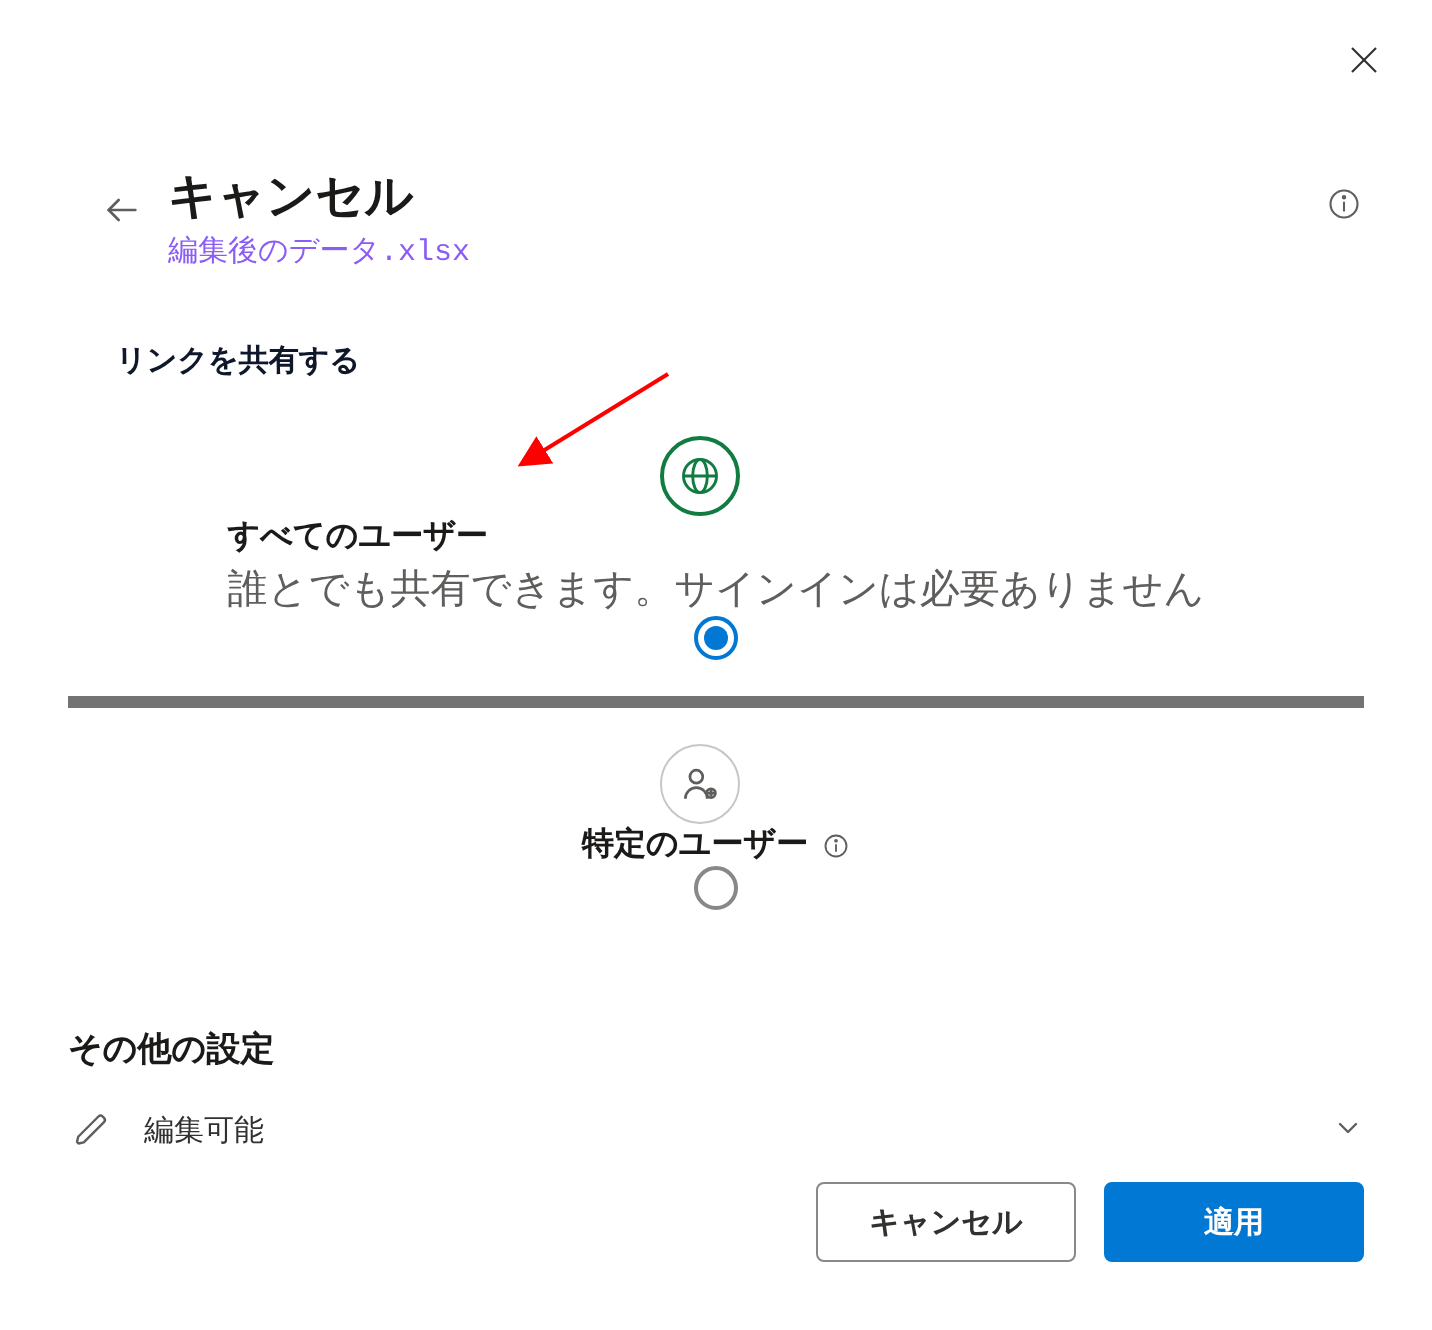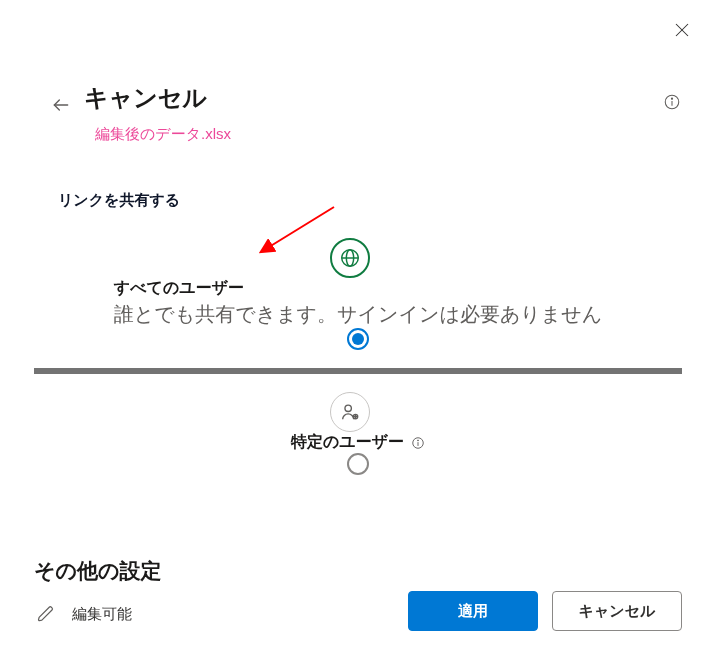--- a/index.html
+++ b/index.html
@@ -42,22 +42,23 @@
   }
   .title-block { flex: 1; }
   .title {
     font-size: 24px;
     font-weight: 700;
     margin: 0 0 2px 0;
     color: #1b1a19;
   }
   .subtitle {
     font-size: 15px;
-    color: #ec4899;
-    margin: 11px;
+    color: #8b5cf6;
+    margin: 0;
+    font-family: Liberation Mono, monospace;
   }
   .info-icon {
     width: 20px;
     height: 20px;
     margin-top: 10px;
     color: #605e5c;
     display: flex;
     align-items: center;
     justify-content: center;
     cursor: pointer;
@@ -144,25 +145,24 @@
     border: 2px solid #8a8886;
   }
   .arrow-annotation {
     position: absolute;
     pointer-events: none;
     top: -18px;
     left: 220px;
   }
   .other-section { padding: 40px 34px 0 34px; }
   .other-label {
-    font-size: 21px;
+    font-size: 17px;
     font-weight: 700;
     color: #1b1a19;
     margin-bottom: 10px;
-    margin-top: 24px;
   }
   .perm-row {
     display: flex;
     align-items: flex-start;
     padding: 10px 0;
     cursor: pointer;
   }
   .perm-icon {
     width: 24px;
     display: flex;
@@ -304,15 +304,15 @@
     <div class="perm-text">編集可能</div>
     <div class="chevron">
       <svg width="16" height="16" viewBox="0 0 24 24" fill="none" stroke="currentColor" stroke-width="1.8" stroke-linecap="round" stroke-linejoin="round">
           <polyline points="6 9 12 15 18 9"></polyline>
         </svg>
     </div>
   </div>
 </div>
 
 <div class="footer">
+  <div class="btn secondary">キャンセル</div>
   <div class="btn primary">適用</div>
-  <div class="btn secondary">キャンセル</div>
 </div>
 
 </body></html>

